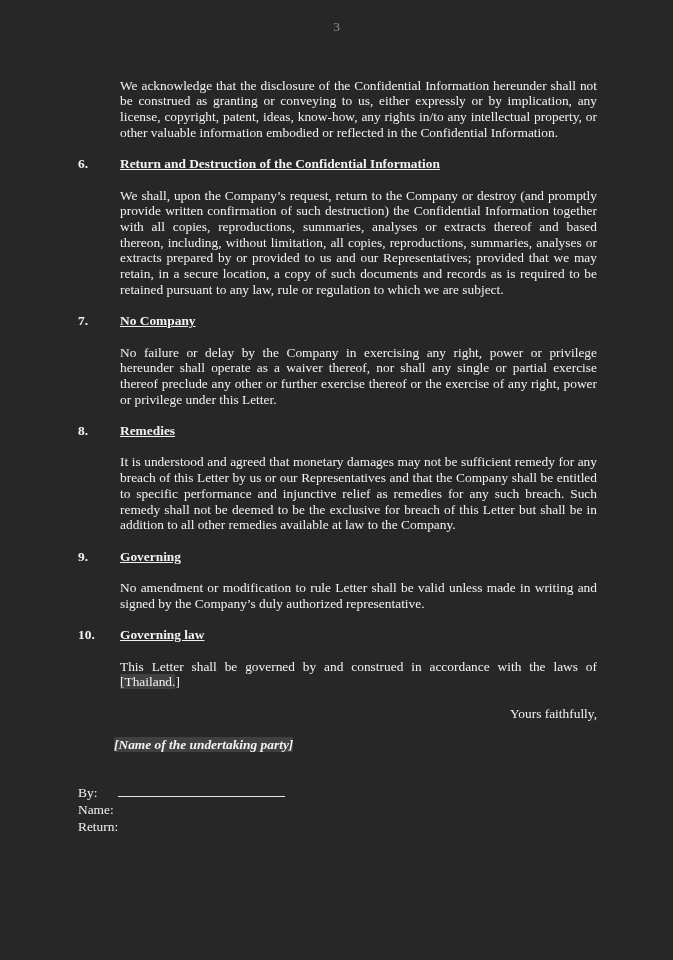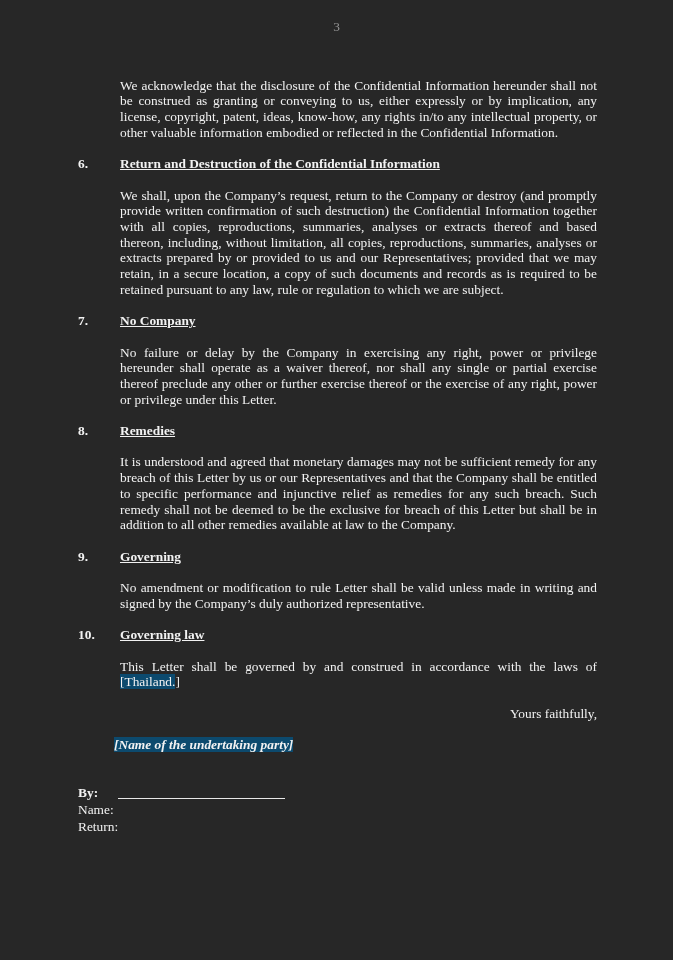--- a/index.html
+++ b/index.html
@@ -48,31 +48,30 @@
     margin: 0 76px 15.7px 78px;
     text-align: right;
   }
   .signatory {
     margin: 0 76px 31.5px 78px;
     font-weight: bold;
     font-style: italic;
     padding-left: 36px;
   }
   .hl {
-    background: #0c4a6e;
+    background: #404040;
     font-family: Liberation Serif, serif;
   }
   .sig-block {
     margin: 0 76px 0 78px;
     line-height: 17.1px;
   }
   .by-row {
     display: flex;
-    align-items: center;
-    font-weight: bold;
+    align-items: flex-start;
   }
   .by-label {
     flex: none;
     width: 40px;
   }
   .sig-line {
     display: inline-block;
     width: 167px;
     height: 12px;
     border-bottom: 1.2px solid #e8e8e8;

